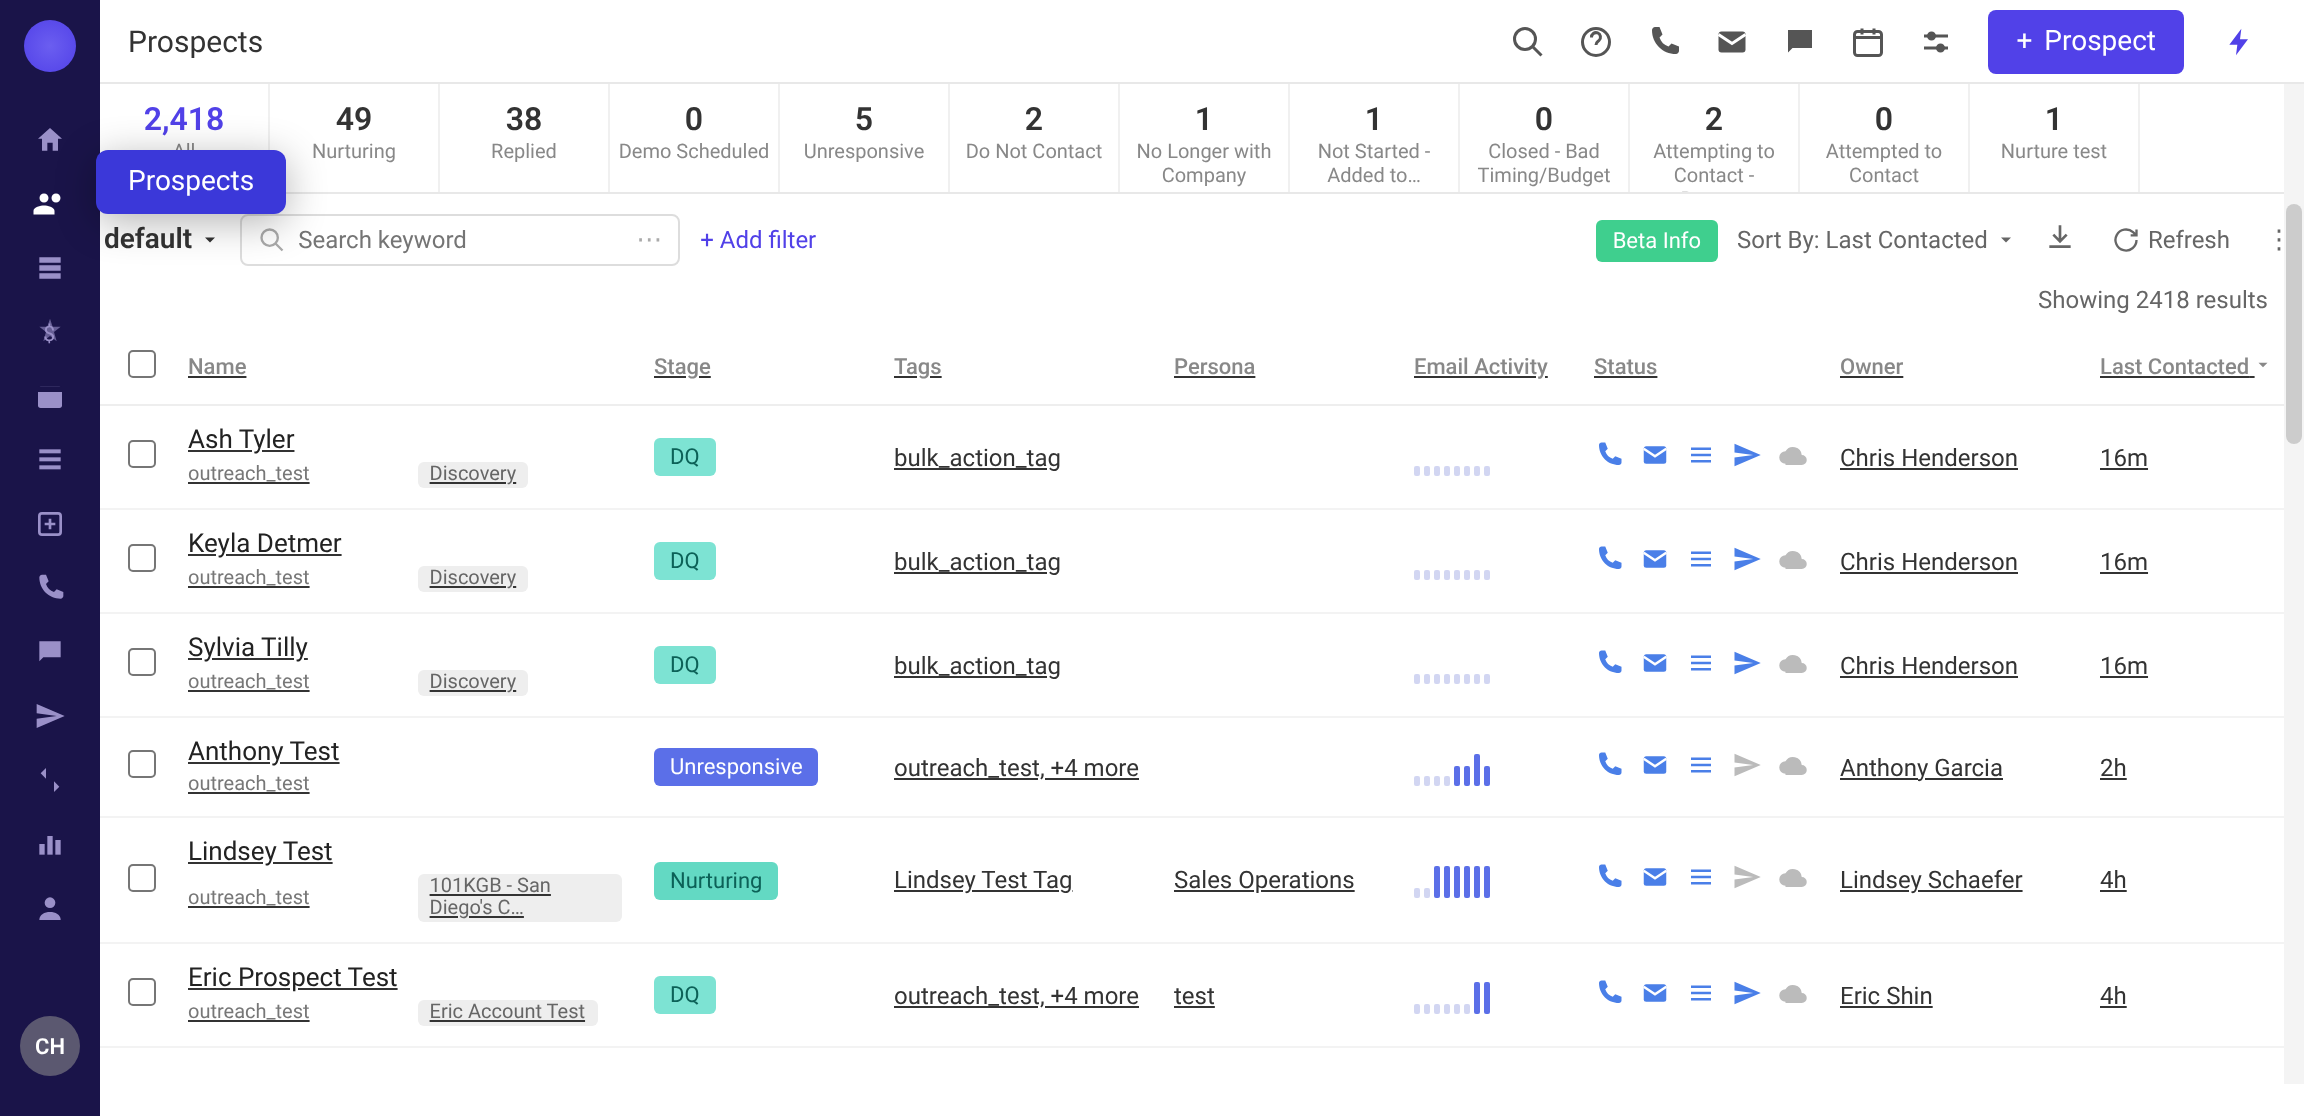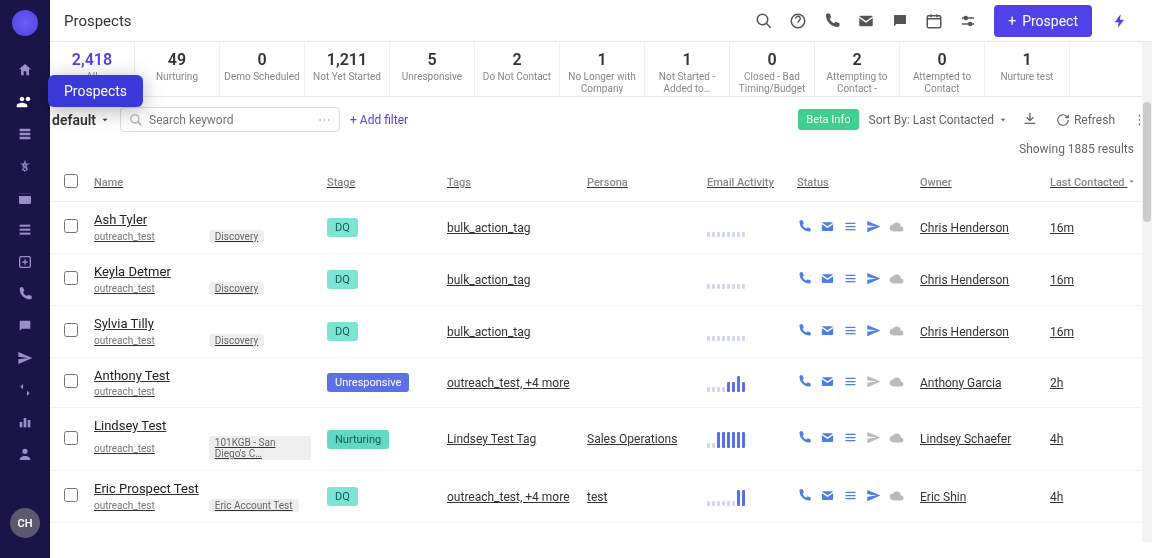--- a/index.html
+++ b/index.html
@@ -213,26 +213,26 @@
   <div class="stats" id="stats">
       <div class="cell">
         <div class="num">2,418</div>
         <div class="lbl">All</div>
       </div>
       <div class="cell">
         <div class="num">49</div>
         <div class="lbl">Nurturing</div>
       </div>
       <div class="cell">
+        <div class="num">38</div>
+        <div class="lbl">Replied</div>
+      </div>
+      <div class="cell">
         <div class="num">0</div>
         <div class="lbl">Demo Scheduled</div>
-      </div>
-      <div class="cell">
-        <div class="num">1,211</div>
-        <div class="lbl">Not Yet Started</div>
       </div>
       <div class="cell">
         <div class="num">5</div>
         <div class="lbl">Unresponsive</div>
       </div>
       <div class="cell">
         <div class="num">2</div>
         <div class="lbl">Do Not Contact</div>
       </div>
       <div class="cell">
@@ -290,21 +290,21 @@
         </svg></div>
     <div class="icon-btn" style="display:flex;align-items:center;gap:4px;font-size:12px">
         <svg width="14" height="14" viewBox="0 0 24 24" fill="none" stroke="currentColor" stroke-width="2">
           <path d="M21 12a9 9 0 11-3-6.7L21 8M21 3v5h-5"></path>
         </svg>
         <span>Refresh</span>
       </div>
     <div class="icon-btn">⋮</div>
   </div>
 
-  <div class="results-line">Showing 1885 results</div>
+  <div class="results-line">Showing 2418 results</div>
 
   <div class="tablewrap">
     <table>
       <thead>
           <tr>
         <th><input type="checkbox" style=""></th>
         <th>Name</th>
         <th style="width:120px">Stage</th>
         <th style="width:140px">Tags</th>
         <th style="width:120px">Persona</th>

